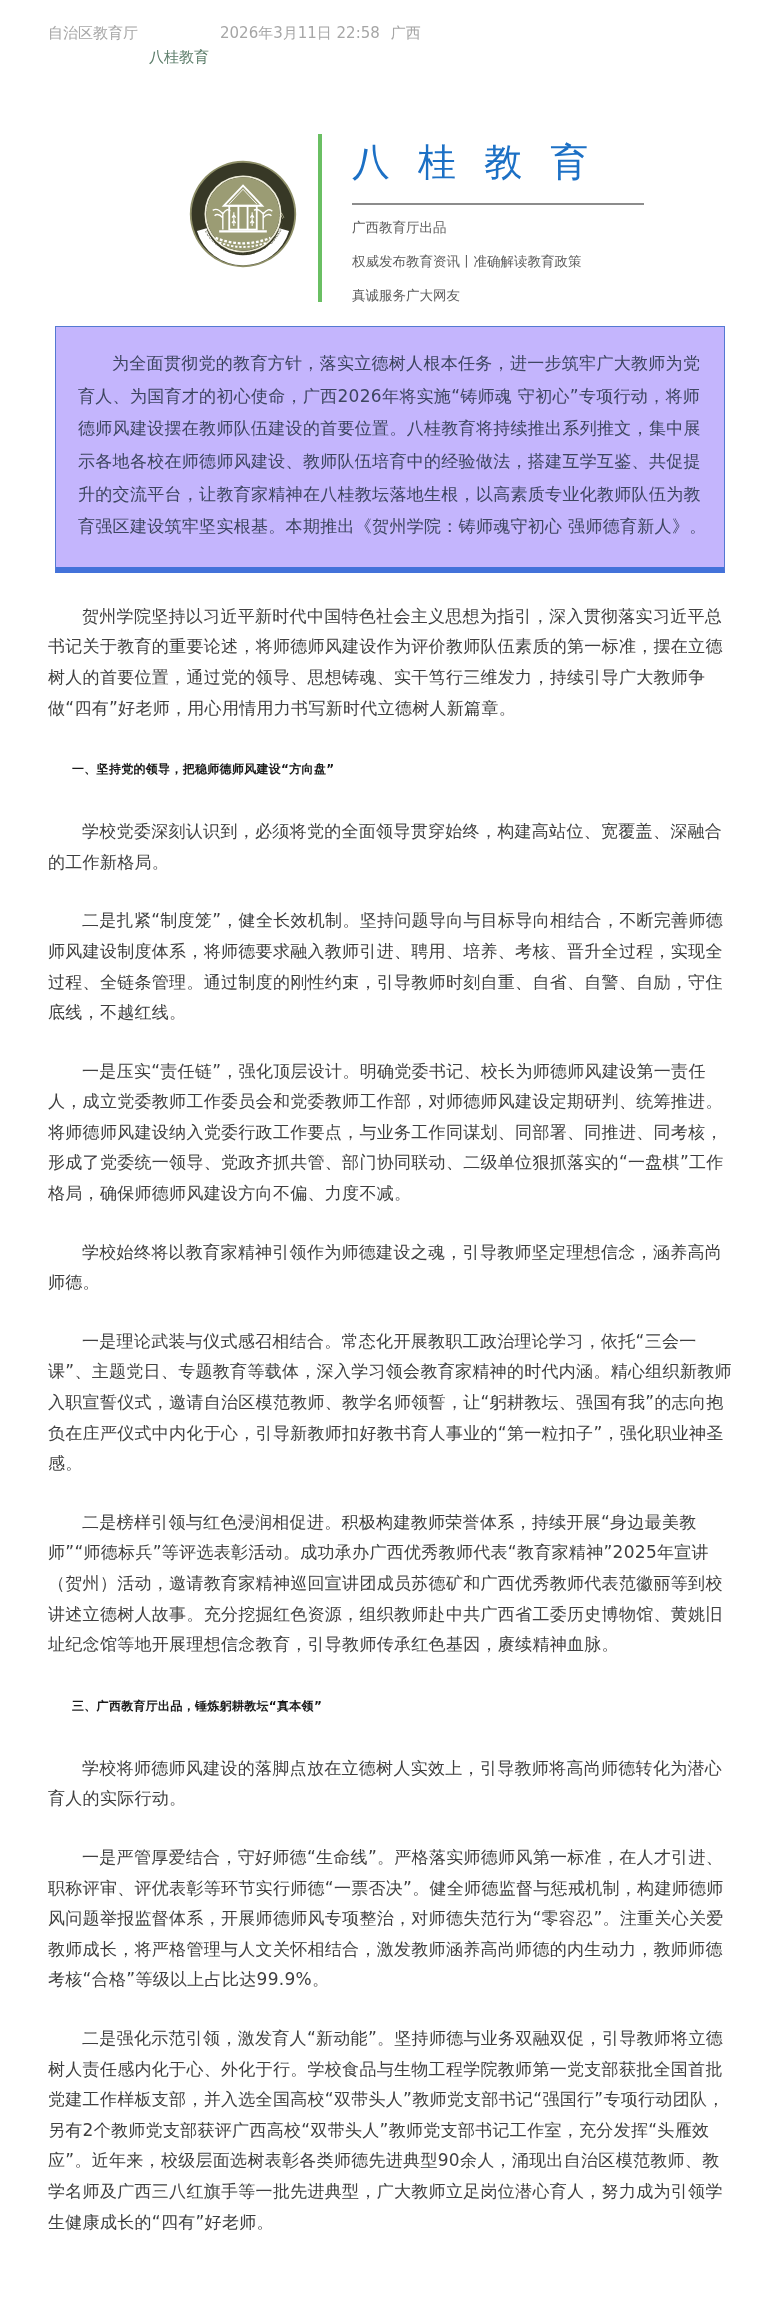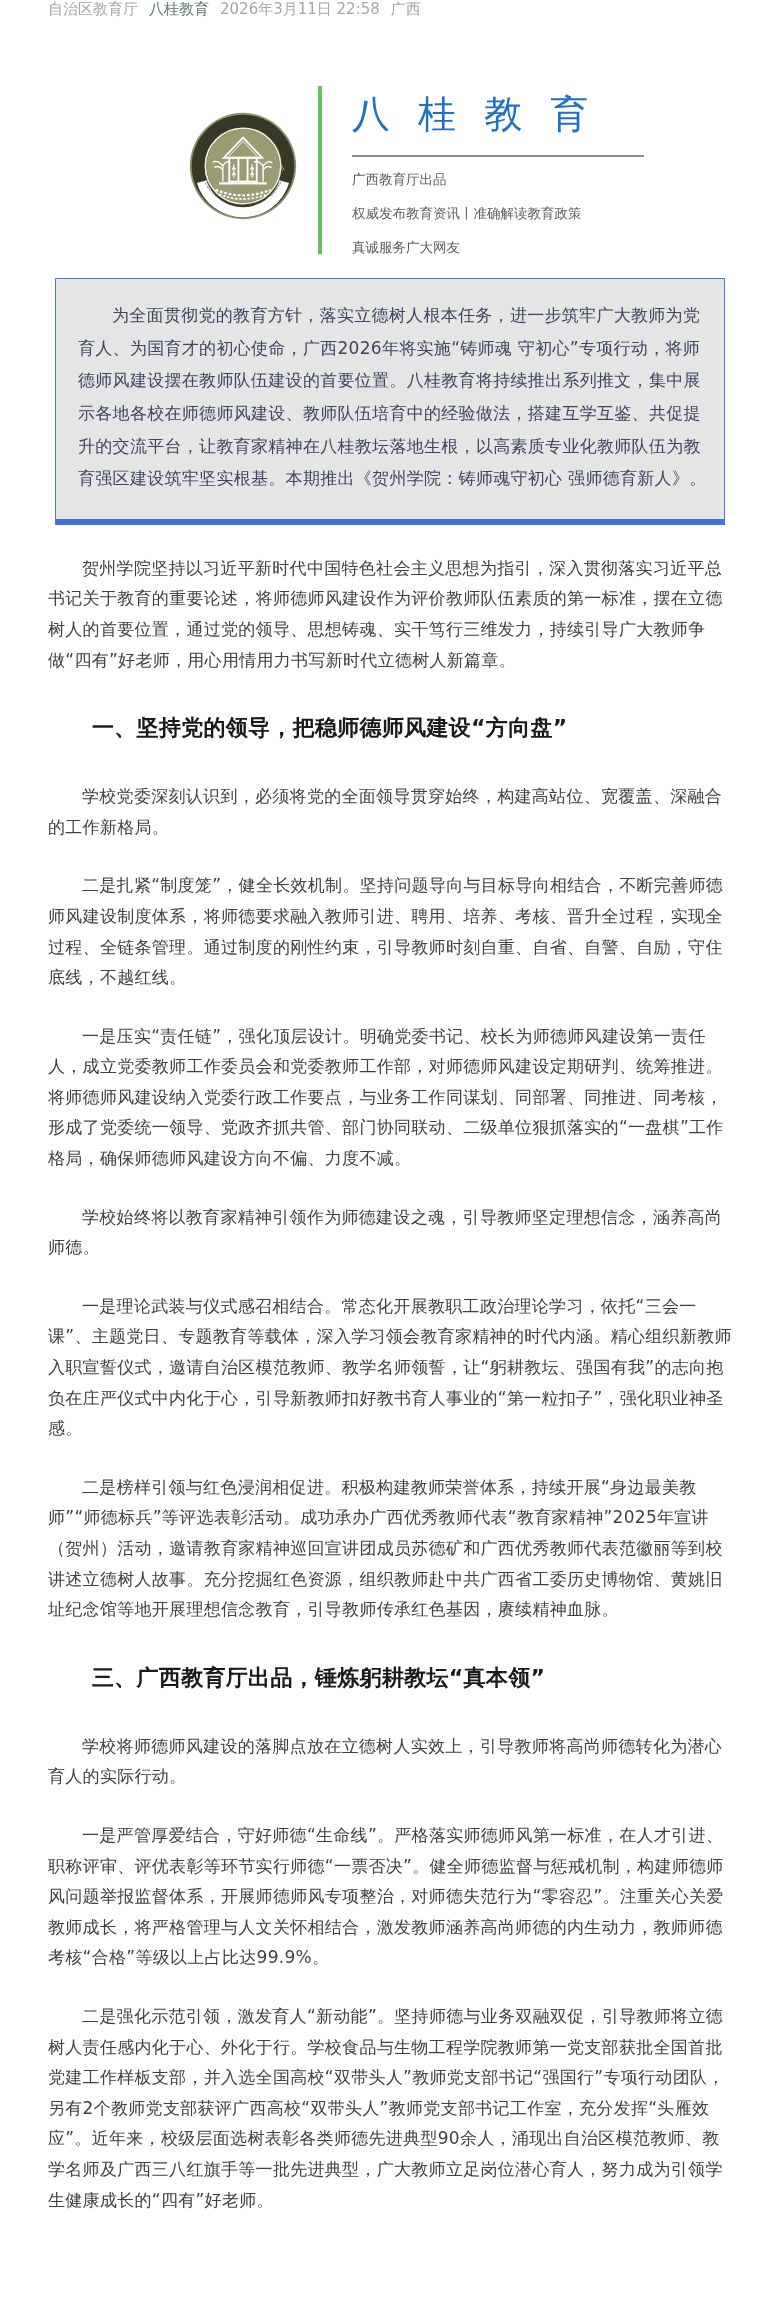--- a/index.html
+++ b/index.html
@@ -9,52 +9,52 @@
 
   .title {
     margin:20px 0 10px 0;
     font-size:23px; font-weight:bold; color:#141414;
     line-height:1.45; letter-spacing:0.5px;
   }
   .byline {
     display:flex; gap:11px; align-items:center;
     font-size:15px; color:#a6a6a6; margin:0 0 12px 0;
   }
-  .byline .account { color:#5c7d6a; cursor:pointer; text-decoration:none; }
+  .byline .account { color:#5c7d6a; cursor:pointer; text-decoration:none;margin-top:48px; }
 
   
   .banner { position:relative; height:235px; }
   .emblem { position:absolute; left:140px; top:80px; width:110px; height:110px; }
   .banner-divider { position:absolute; left:270px; top:55px; width:4px; height:168px; background:#6abf63; }
   .banner-right { position:absolute; left:304px; top:58px; width:292px; text-align:left; }
   .brand { font-size:38px; color:#1c70c5; letter-spacing:8px; font-weight:500; white-space:nowrap; }
   .brand-rule { border:0; border-top:2px solid #8c8c8c; margin:15px 0 9px 0; }
   .banner-sub { font-size:13.5px; color:#5d5d5d; line-height:26px; white-space:nowrap;margin-top:8px; }
 
   
   .intro-box {
     margin:12px 8px 0 7px;
     border:1px solid #5479d2;
     border-bottom:6px solid #4372da;
-    background:#e5e5e5;
+    background:#c4b5fd;
     padding:20px 13px 24px 22px;
   }
   .intro-box p {
     margin:0; font-size:17px; color:#3d4560;
     line-height:1.92; text-indent:2em; letter-spacing:0.3px;
   }
 
   
   .body-text { margin-top:4px; padding-bottom:26px; }
   .para {
     font-size:17px; color:#404040; line-height:1.8;
     text-indent:2em; margin:28px 0; letter-spacing:0.3px;
   }
   .heading {
-    font-size:22px; color:#1a1a1a; font-weight:bold;
+    font-size:12px; color:#1a1a1a; font-weight:bold;
     text-indent:2em; margin:38px 0; letter-spacing:0.3px;
   }
 </style>
 </head>
 <body>
 
 <div class="page">
   <div class="inner">
 
 

